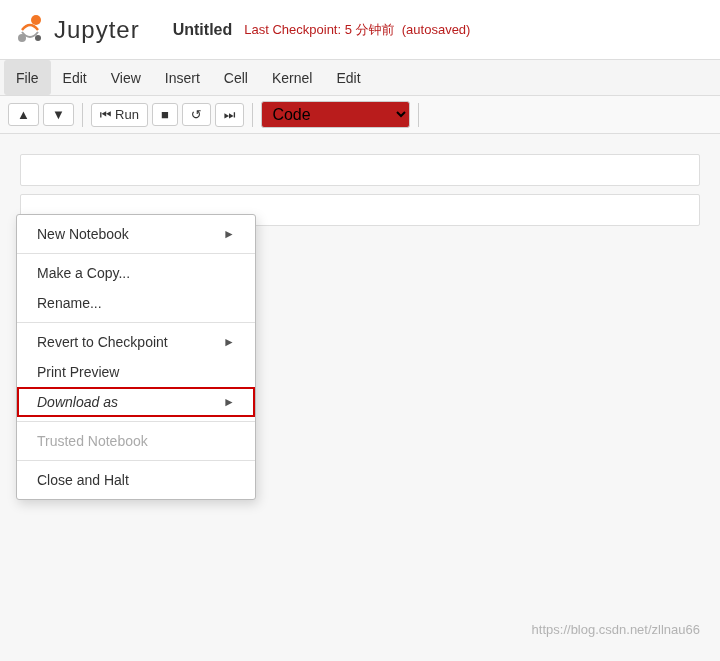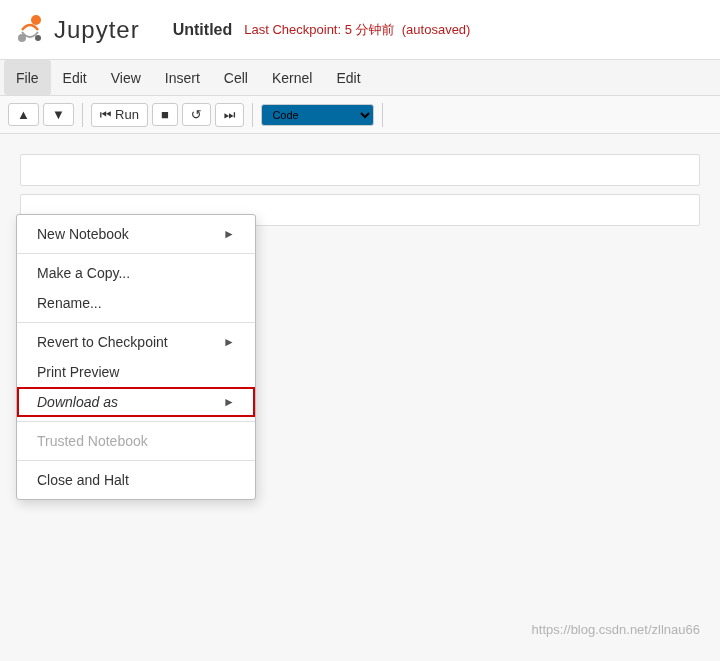--- a/index.html
+++ b/index.html
@@ -110,23 +110,23 @@
     .toolbar-separator {
       width: 1px;
       background: #ccc;
       height: 24px;
       margin: 0 4px;
     }
 
     .cell-type-select {
       padding: 3px 6px;
       border: 1px solid #ccc;
-      background: #0369a1;
+      background: #b91c1c;
       border-radius: 3px;
-      font-size: 11px;
+      font-size: 16px;
       cursor: pointer;
       min-width: 100px;
     }
 
     .cell {
       background: #fff;
       border: 1px solid #ddd;
       margin-bottom: 8px;
       padding: 8px 12px;
       min-height: 32px;

